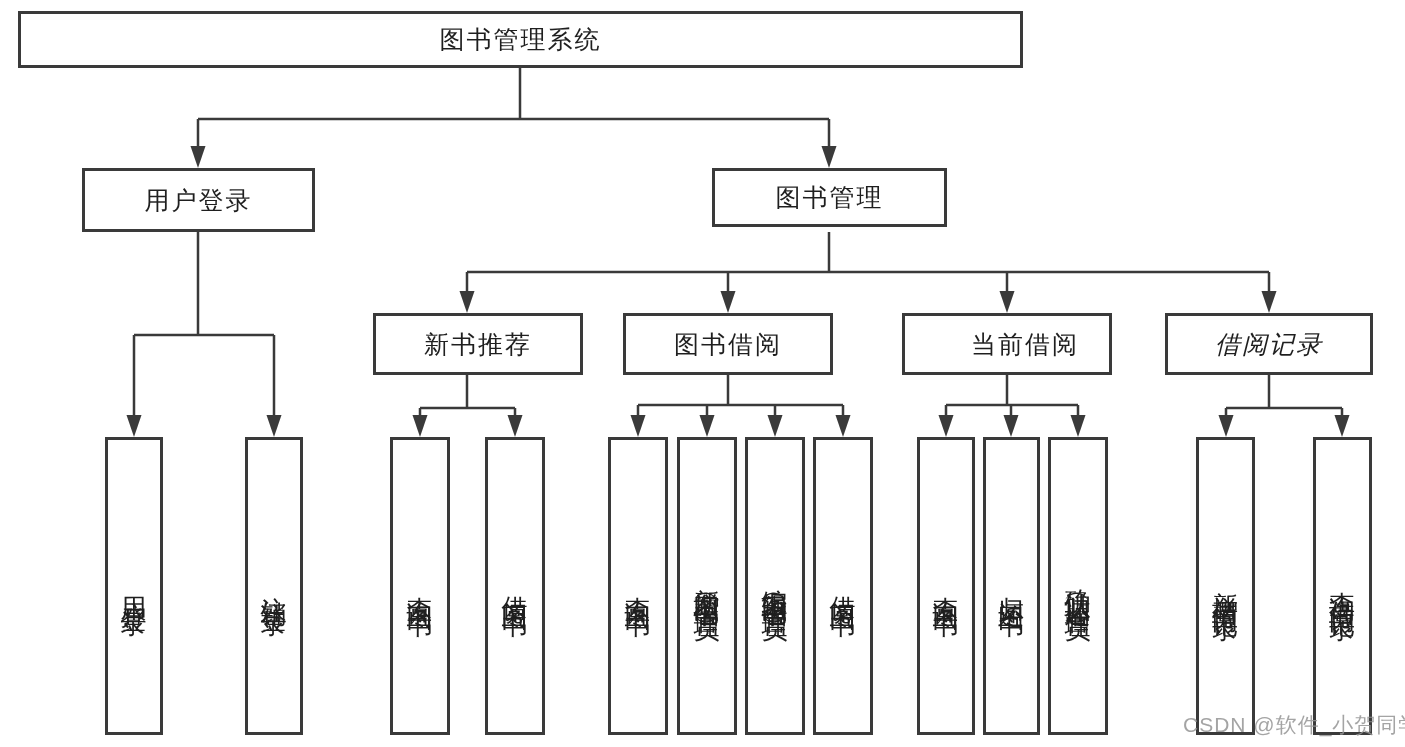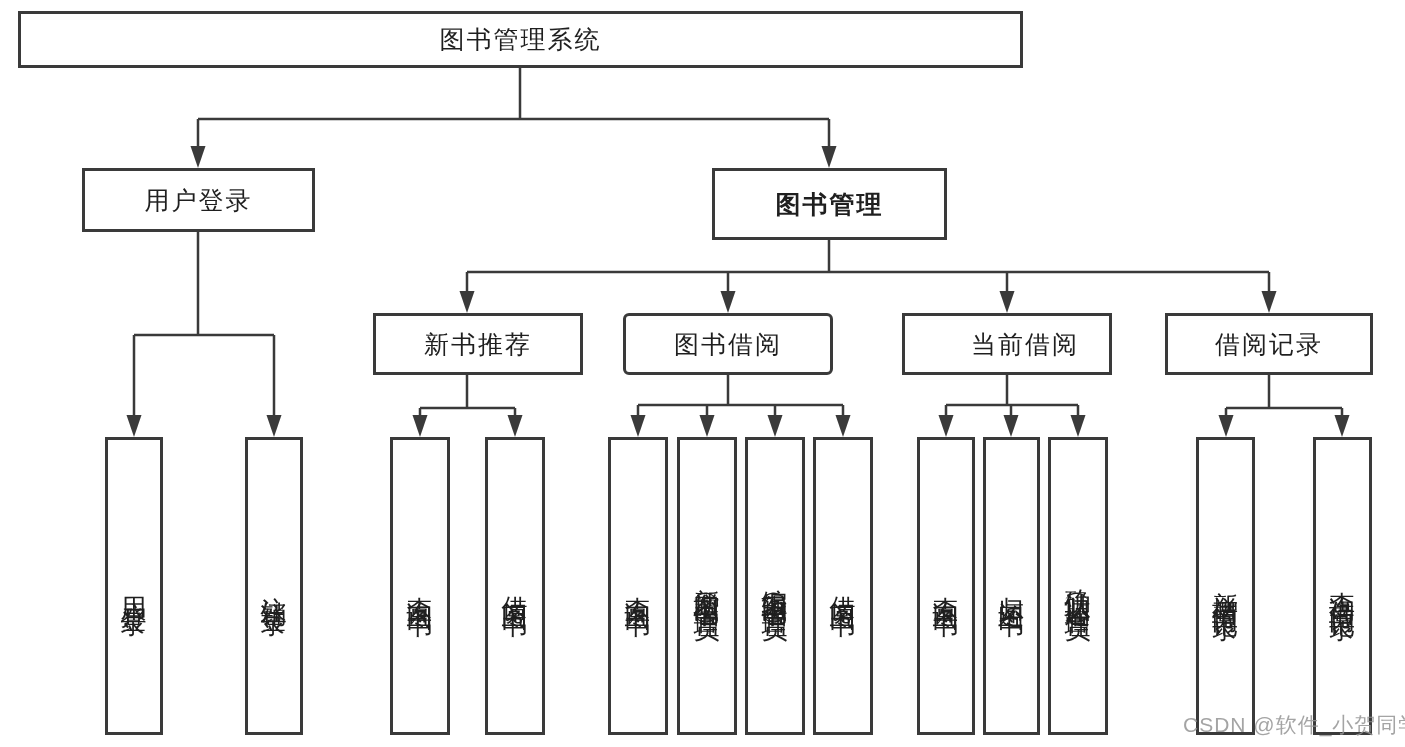--- a/index.html
+++ b/index.html
@@ -92,26 +92,26 @@
     <g>
       <path d="M1269 375 V408 M1226 408 H1342 M1226 408 V417 M1342 408 V417"></path>
       <polygon points="1218.5,415 1233.5,415 1226,437"></polygon>
       <polygon points="1334.5,415 1349.5,415 1342,437"></polygon>
     </g>
   </svg>
 
   <div class="box" style="left:18px;top:11px;width:1005px;height:57px;">图书管理系统</div>
 
   <div class="box" style="left:82px;top:168px;width:233px;height:64px;">用户登录</div>
-  <div class="box" style="left:712px;top:168px;width:235px;height:72px;font-weight:bold;">图书管理</div>
+  <div class="box" style="left:712px;top:168px;width:235px;height:59px;">图书管理</div>
 
   <div class="box" style="left:373px;top:313px;width:210px;height:62px;">新书推荐</div>
-  <div class="box" style="left:623px;top:313px;width:210px;height:62px;border-radius:6px;">图书借阅</div>
+  <div class="box" style="left:623px;top:313px;width:210px;height:62px;">图书借阅</div>
   <div class="box" style="left:902px;top:313px;width:210px;height:62px;padding-left:36px;">当前借阅</div>
-  <div class="box" style="left:1165px;top:313px;width:208px;height:62px;">借阅记录</div>
+  <div class="box" style="left:1165px;top:313px;width:208px;height:62px;font-style:italic;">借阅记录</div>
 
   <div class="box vbox" style="left:105px;width:58px;">用户登录</div>
   <div class="box vbox" style="left:245px;width:58px;">注销登录</div>
 
   <div class="box vbox" style="left:390px;width:60px;">查询图书</div>
   <div class="box vbox" style="left:485px;width:60px;">借阅图书</div>
 
   <div class="box vbox" style="left:608px;width:60px;">查询图书</div>
   <div class="box vbox long" style="left:677px;width:60px;">新增图书（管理员）</div>
   <div class="box vbox long" style="left:745px;width:60px;">编辑图书（管理员）</div>

